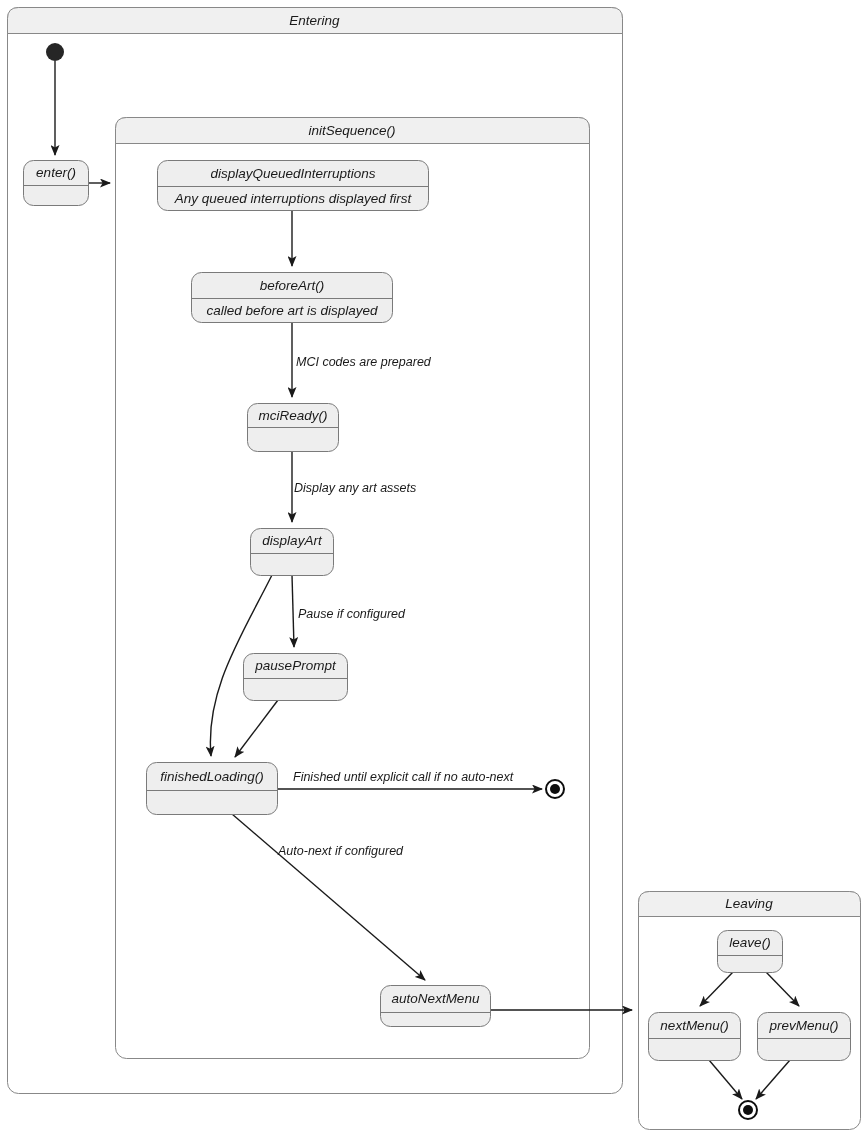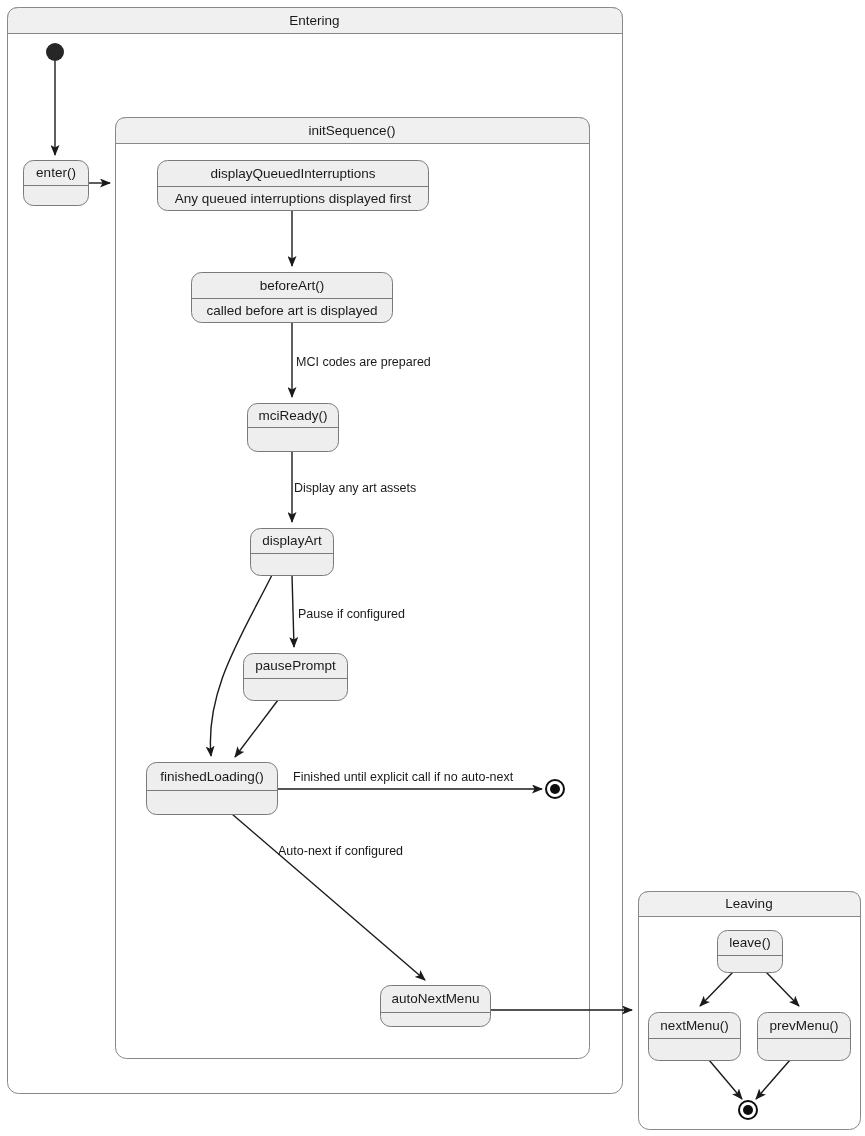--- a/index.html
+++ b/index.html
@@ -6,20 +6,21 @@
     margin: 0;
     padding: 0;
     background: #ffffff;
   }
   #diagram-root {
     position: relative;
     width: 865px;
     height: 1136px;
     background: #ffffff;
     font-family: "Liberation Sans", sans-serif;
+    font-style: italic;
   }
   svg#uml-canvas {
     display: block;
     width: 865px;
     height: 1136px;
   }
   .composite-body {
     fill: #ffffff;
     stroke: #888888;
     stroke-width: 1;

